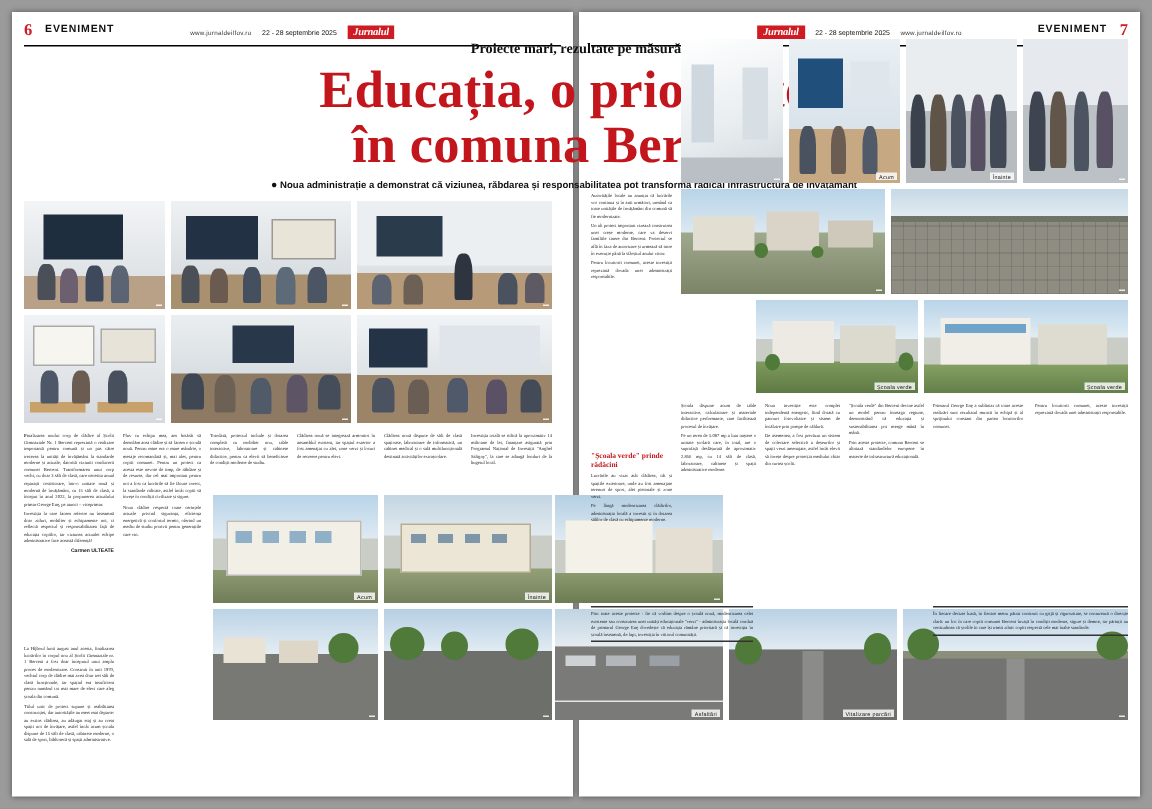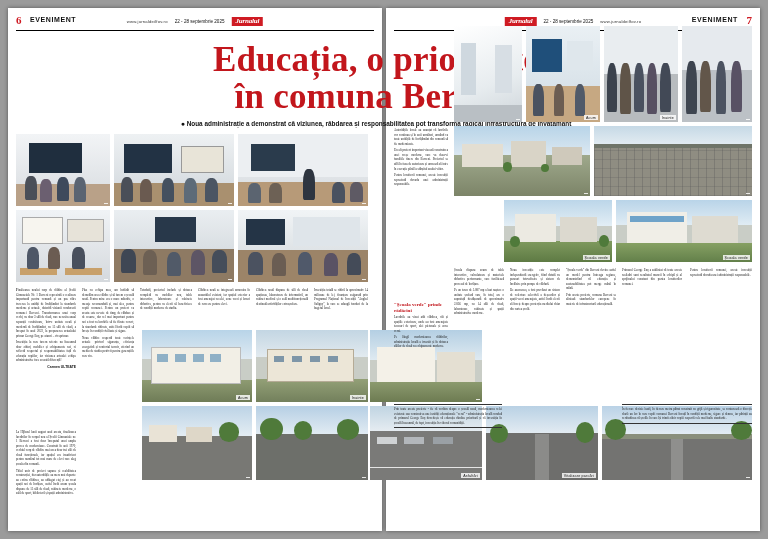--- a/index.html
+++ b/index.html
@@ -229,20 +229,21 @@
       <div class="folio folio-right">7</div>
       <div class="section-name section-right">EVENIMENT</div>
       <div class="mast-mid">
         <span class="logo-badge">Jurnalul</span>
         <span class="mast-date">22 - 28 septembrie 2025</span>
         <span class="mast-url">www.jurnaldeilfov.ro</span>
       </div>
     </div>
   </div>
 
+  <div class="kicker">Proiecte mari, rezultate pe măsură</div>
   <div class="headline headline-l1">Educația, o prioritate</div>
   <div class="headline headline-l2">în comuna Berceni</div>
   <div class="subdeck">
     <span class="bullet">●</span>
     <span>Noua administrație a demonstrat că viziunea, răbdarea și responsabilitatea pot transforma radical infrastructura de învățământ</span>
   </div>
 
   <div class="photo" style="left:16px; top:134px; width:94px; height:72px;">
     <div class="ph-inner" style="background:linear-gradient(#f2f4f6,#d7dbdf);">
       <div class="board" style="left:14%; top:12%; width:56%; height:42%; background:#1f2e3e;"></div>

